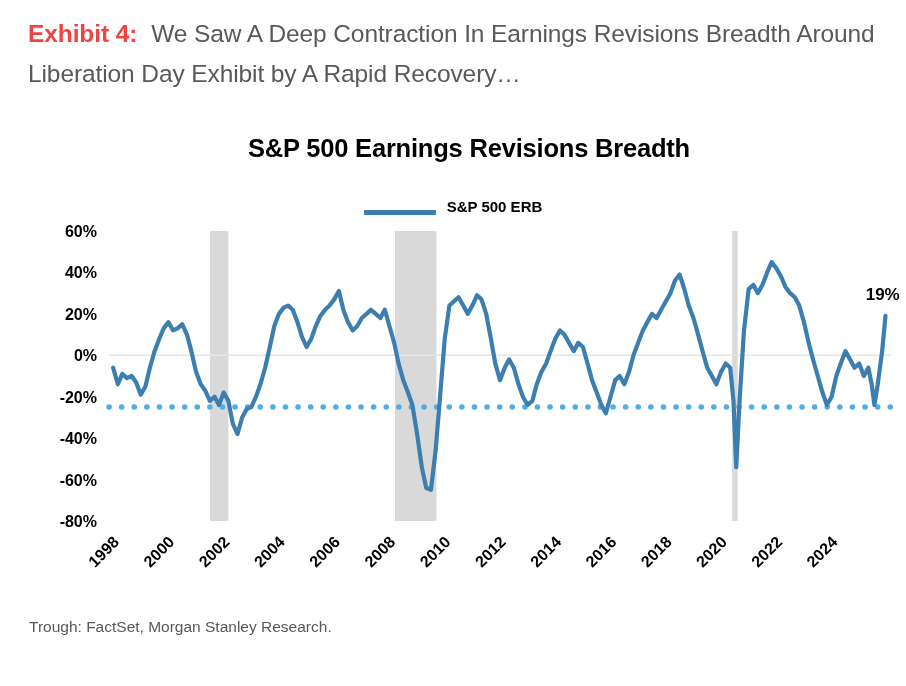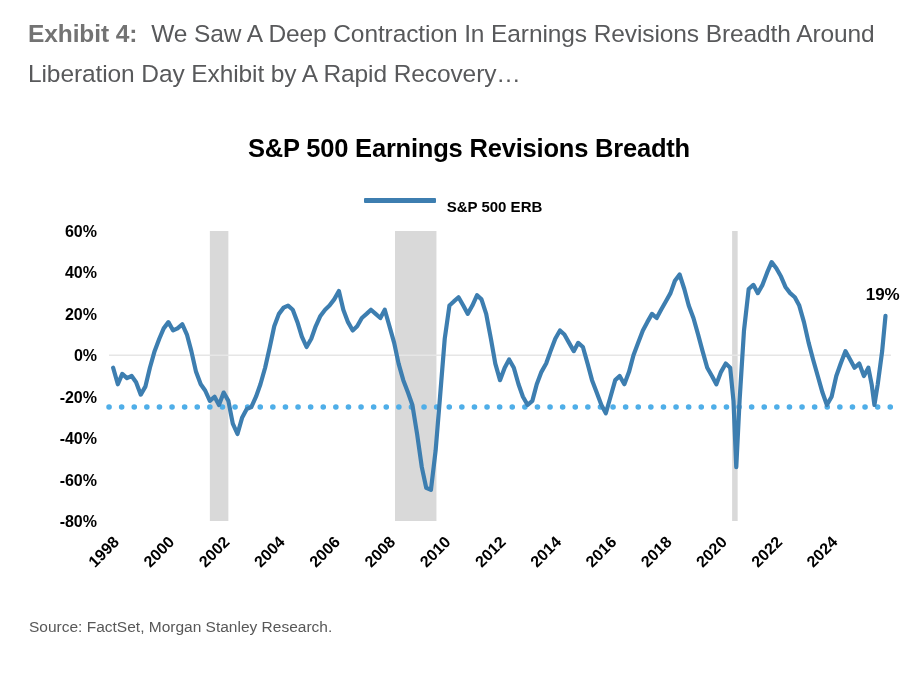--- a/index.html
+++ b/index.html
@@ -20,21 +20,21 @@
     left: 28px;
     top: 14px;
     width: 856px;
     font-size: 24.5px;
     line-height: 40px;
     color: #58595b;
     letter-spacing: -0.1px;
   }
   #exhibit-header .exh-label {
     font-weight: bold;
-    color: #737373;
+    color: #ef4444;
     margin-right: 14px;
   }
   #chart-title {
     position: absolute;
     left: 16px;
     top: 134px;
     width: 906px;
     text-align: center;
     font-size: 25.5px;
     font-weight: bold;
@@ -50,21 +50,21 @@
     display: flex;
     justify-content: center;
     align-items: center;
     gap: 46px;
     font-size: 15px;
     font-weight: bold;
     color: #000;
   }
   .legend-item {
     display: flex;
-    align-items: flex-start;
+    align-items: flex-end;
     gap: 11px;
   }
   .legend-swatch-line {
     width: 72px;
     height: 5px;
     background: #3d7eb0;
     border-radius: 1px;
   }
   .legend-swatch-dot {
     width: 72px;
@@ -168,13 +168,13 @@
         <text x="721.9681978798571" y="543" class="xtick-label" transform="rotate(-45 721.9681978798571 543)" text-anchor="end">2020</text>
         <text x="777.2332155477013" y="543" class="xtick-label" transform="rotate(-45 777.2332155477013 543)" text-anchor="end">2022</text>
         <text x="832.4982332155455" y="543" class="xtick-label" transform="rotate(-45 832.4982332155455 543)" text-anchor="end">2024</text>
       </g>
     <g id="annot-layer">
         <text x="876.7102473498184" y="299.92857142857144" class="end-label">19%</text>
       </g>
   </svg>
 </div>
 
-<div id="source-note">Source: FactSet, Morgan Stanley Research.</div>
+<div id="source-note">Trough: FactSet, Morgan Stanley Research.</div>
 
 </body></html>

